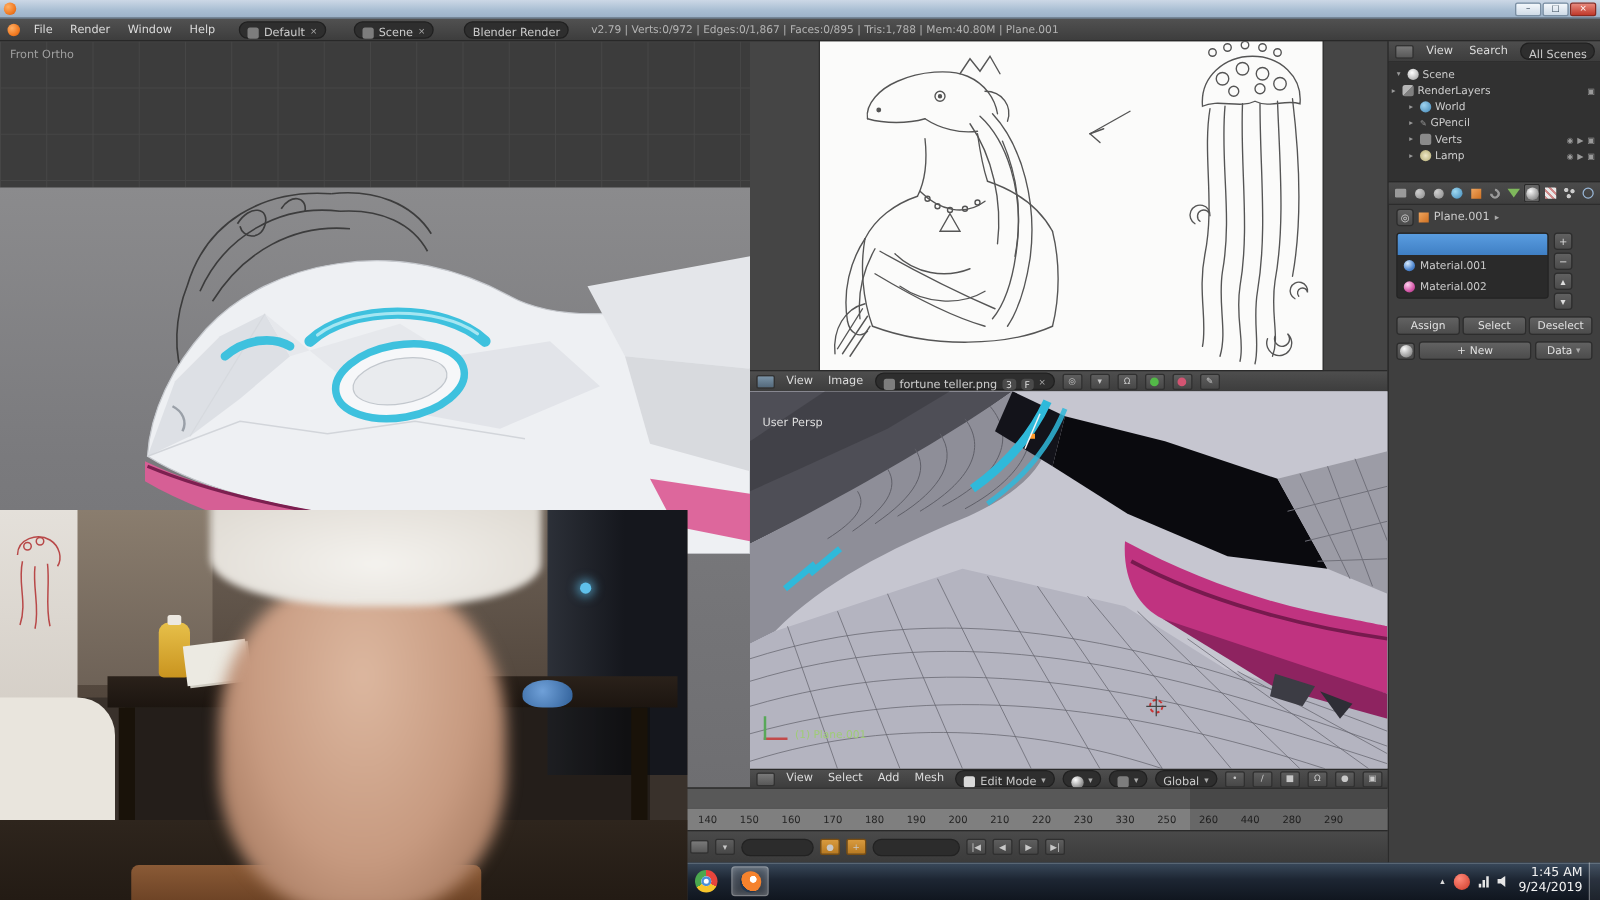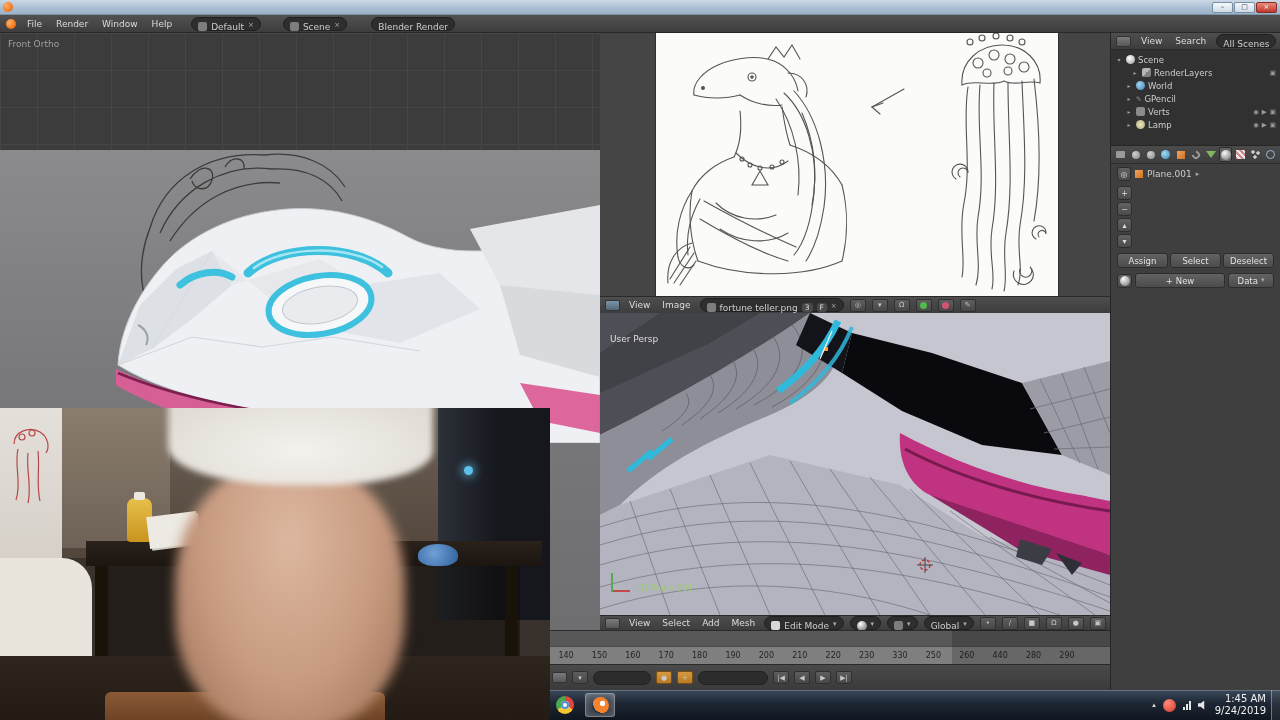--- a/index.html
+++ b/index.html
@@ -167,20 +167,21 @@
       <span class="ddx">×</span>
     </span>
     <span class="dd" style="margin-left:14px">
       <span class="di"></span>
       <span>Scene</span>
       <span class="ddx">×</span>
     </span>
     <span class="dd" style="margin-left:16px">
       <span>Blender Render</span>
     </span>
+    <span class="stats" style="margin-left:10px">v2.79 | Verts:0/972 | Edges:0/1,867 | Faces:0/895 | Tris:1,788 | Mem:40.80M | Plane.001</span>
   </div>
 
   <div class="vp-front">
     <div class="grid-zone"></div>
     <div class="backdrop"></div>
     <svg class="model-svg" viewBox="0 0 600 310">
       <g stroke="#2f2f2f" stroke-width="1.3" fill="none" opacity="0.85">
         <path d="M150,95 C165,45 210,18 265,22"></path>
         <path d="M160,100 C180,55 225,30 272,36"></path>
         <path d="M170,108 C195,68 235,46 280,50"></path>
@@ -316,21 +317,21 @@
       <span class="dd">
         <span>All Scenes</span>
       </span>
     </div>
     <div class="ol-body">
       <div class="ol-row">
         <span class="exp">▾</span>
         <span class="oic scene"></span>
         <span>Scene</span>
       </div>
-      <div class="ol-row" style="padding-left:20px">
+      <div class="ol-row" style="padding-left:0">
         <span class="exp">▸</span>
         <span class="oic rl"></span>
         <span>RenderLayers</span>
         <span class="ol-right">
             <span class="mini">▣</span>
           </span>
       </div>
       <div class="ol-row" style="padding-left:14px">
         <span class="exp">▸</span>
         <span class="oic world"></span>
@@ -400,20 +401,31 @@
     </div>
 
     <div class="prow">
       <span class="sq" style="width:14px">◎</span>
       <span class="g-obj"></span>
       <span>Plane.001</span>
       <span class="ddx">▸</span>
     </div>
 
     <div class="slotbox">
+      <div class="slots">
+        <div class="slot-row sel"></div>
+        <div class="slot-row">
+          <span class="sph blue"></span>
+          <span>Material.001</span>
+        </div>
+        <div class="slot-row">
+          <span class="sph pink"></span>
+          <span>Material.002</span>
+        </div>
+      </div>
       <div class="vbtns">
         <span class="sq">+</span>
         <span class="sq">−</span>
         <span class="sq">▴</span>
         <span class="sq">▾</span>
       </div>
     </div>
 
     <div class="btnrow">
       <span class="btn">Assign</span>

